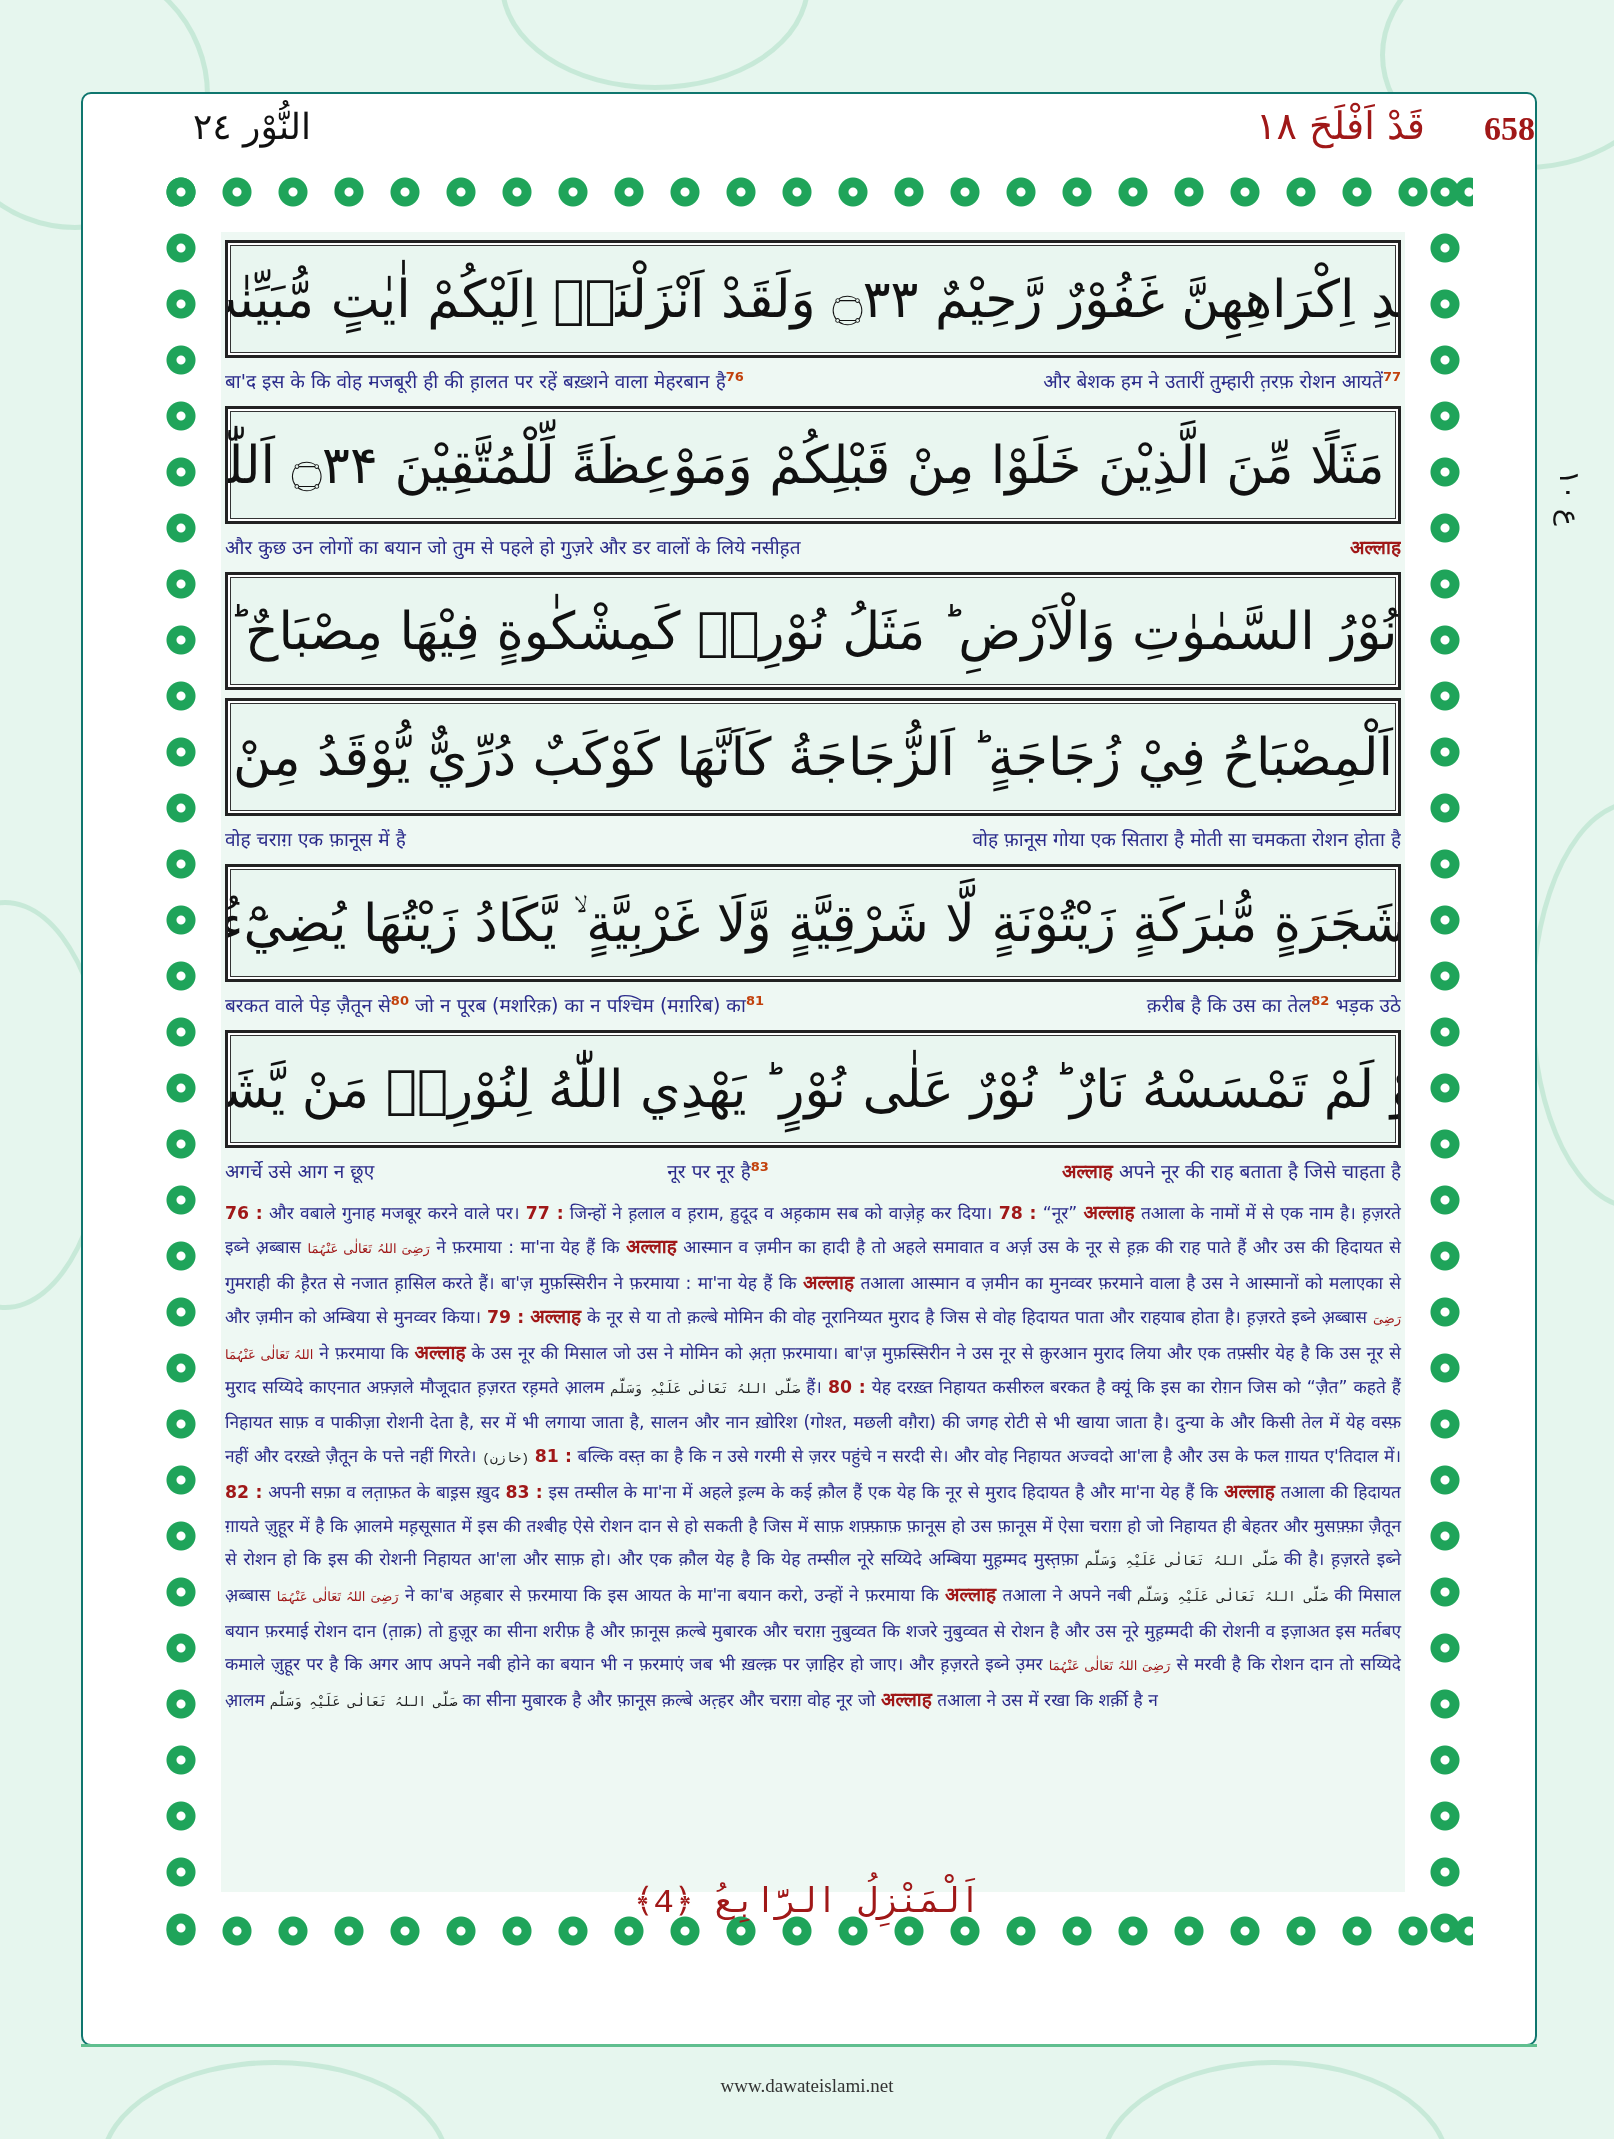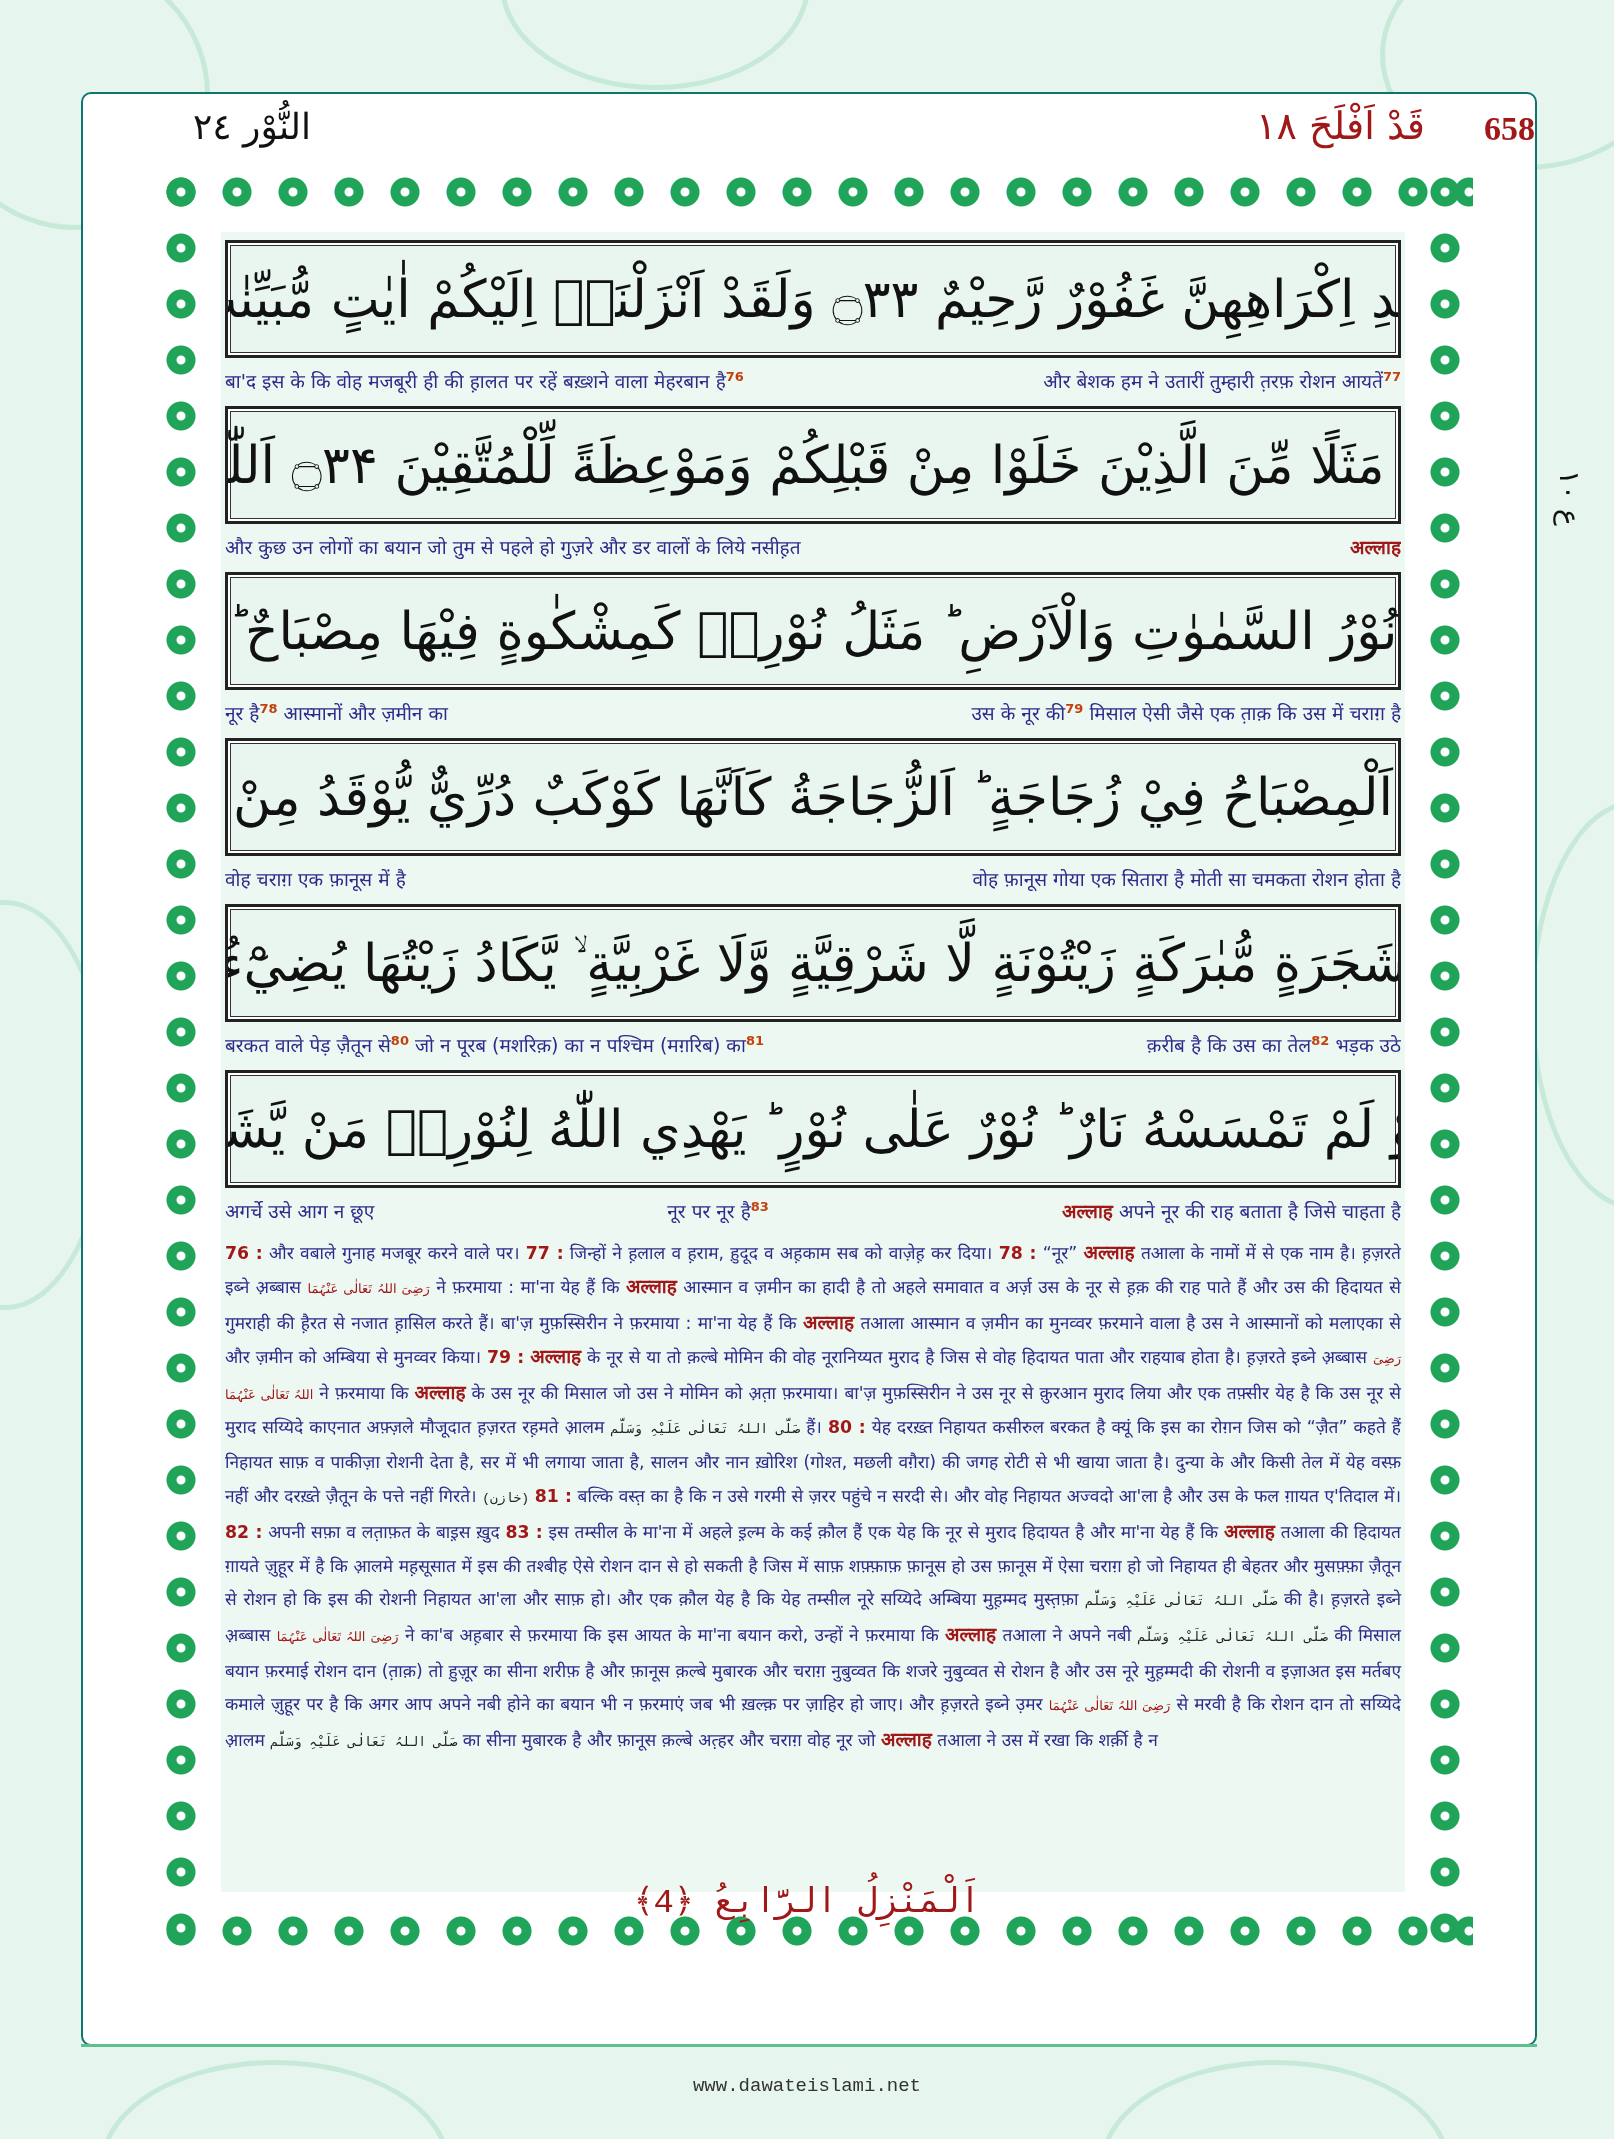--- a/index.html
+++ b/index.html
@@ -48,21 +48,21 @@
   .footnotes{
     margin:8px 4px 0 4px;font-family:"DejaVu Sans",sans-serif;font-size:17.3px;line-height:33.4px;
     color:#2a2a8a;text-align:justify;
   }
   .footnotes .num{color:#a01818;font-weight:bold;}
   .footnotes .allah{color:#a01818;font-weight:bold;font-size:19px;}
   .footnotes .honor{color:#a01818;font-family:"DejaVu Serif",serif;font-size:13px;}
   .footnotes .honor-b{color:#222;font-family:Liberation Mono, monospace;font-size:13px;}
   .ruku{position:absolute;right:28px;top:470px;font-family:"DejaVu Serif",serif;font-size:28px;color:#111;writing-mode:vertical-rl;}
   .manzil{position:absolute;left:0;right:0;top:1880px;text-align:center;font-family:Liberation Mono, monospace;font-size:34px;color:#a01818;direction:rtl;}
-  .url{position:absolute;left:0;right:0;top:2075px;text-align:center;font-family:Liberation Mono, monospace;font-size:19px;color:#333;}
+  .url{position:absolute;left:0;right:0;top:2075px;text-align:center;font-family:Liberation Serif, serif;font-size:19px;color:#333;}
   .manzil-line{position:absolute;left:81px;width:1456px;top:2044px;height:3px;background:#5fbf8f;}
 </style>
 </head>
 <body>
 
 <div class="bg-swirl" style="left:-60px;top:-40px;width:260px;height:260px;"></div>
 <div class="bg-swirl" style="left:500px;top:-120px;width:300px;height:200px;"></div>
 <div class="bg-swirl" style="left:1380px;top:-60px;width:280px;height:220px;"></div>
 <div class="bg-swirl" style="left:-100px;top:900px;width:200px;height:400px;"></div>
 <div class="bg-swirl" style="left:1530px;top:800px;width:200px;height:400px;"></div>
@@ -90,24 +90,20 @@
         <span><span>और बेशक हम ने उतारीं तुम्हारी त़रफ़ रोशन आयतें</span><sup>77</sup></span>
       </div>
 
       <div class="ayah-box">وَّ مَثَلًا مِّنَ الَّذِيْنَ خَلَوْا مِنْ قَبْلِكُمْ وَمَوْعِظَةً لِّلْمُتَّقِيْنَ ۝۳۴ اَللّٰهُ</div>
       <div class="trans">
         <span>और कुछ उन लोगों का बयान जो तुम से पहले हो गुज़रे और डर वालों के लिये नसीह़त</span>
         <span class="hl">अल्लाह</span>
       </div>
 
       <div class="ayah-box">نُوْرُ السَّمٰوٰتِ وَالْاَرْضِ ؕ مَثَلُ نُوْرِهٖ كَمِشْكٰوةٍ فِيْهَا مِصْبَاحٌ ؕ</div>
-      <div class="trans">
-        <span><span>नूर है</span><sup>78</sup> <span>आस्मानों और ज़मीन का</span></span>
-        <span><span>उस के नूर की</span><sup>79</sup> <span>मिसाल ऐसी जैसे एक त़ाक़ कि उस में चराग़ है</span></span>
-      </div>
 
       <div class="ayah-box">اَلْمِصْبَاحُ فِيْ زُجَاجَةٍ ؕ اَلزُّجَاجَةُ كَاَنَّهَا كَوْكَبٌ دُرِّيٌّ يُّوْقَدُ مِنْ</div>
       <div class="trans">
         <span>वोह चराग़ एक फ़ानूस में है</span>
         <span>वोह फ़ानूस गोया एक सितारा है मोती सा चमकता रोशन होता है</span>
       </div>
 
       <div class="ayah-box">شَجَرَةٍ مُّبٰرَكَةٍ زَيْتُوْنَةٍ لَّا شَرْقِيَّةٍ وَّلَا غَرْبِيَّةٍ ۙ يَّكَادُ زَيْتُهَا يُضِيْٓءُ</div>
       <div class="trans">
         <span><span>बरकत वाले पेड़ ज़ैतून से</span><sup>80</sup> <span>जो न पूरब (मशरिक़) का न पश्चिम (मग़रिब) का</span><sup>81</sup></span>

